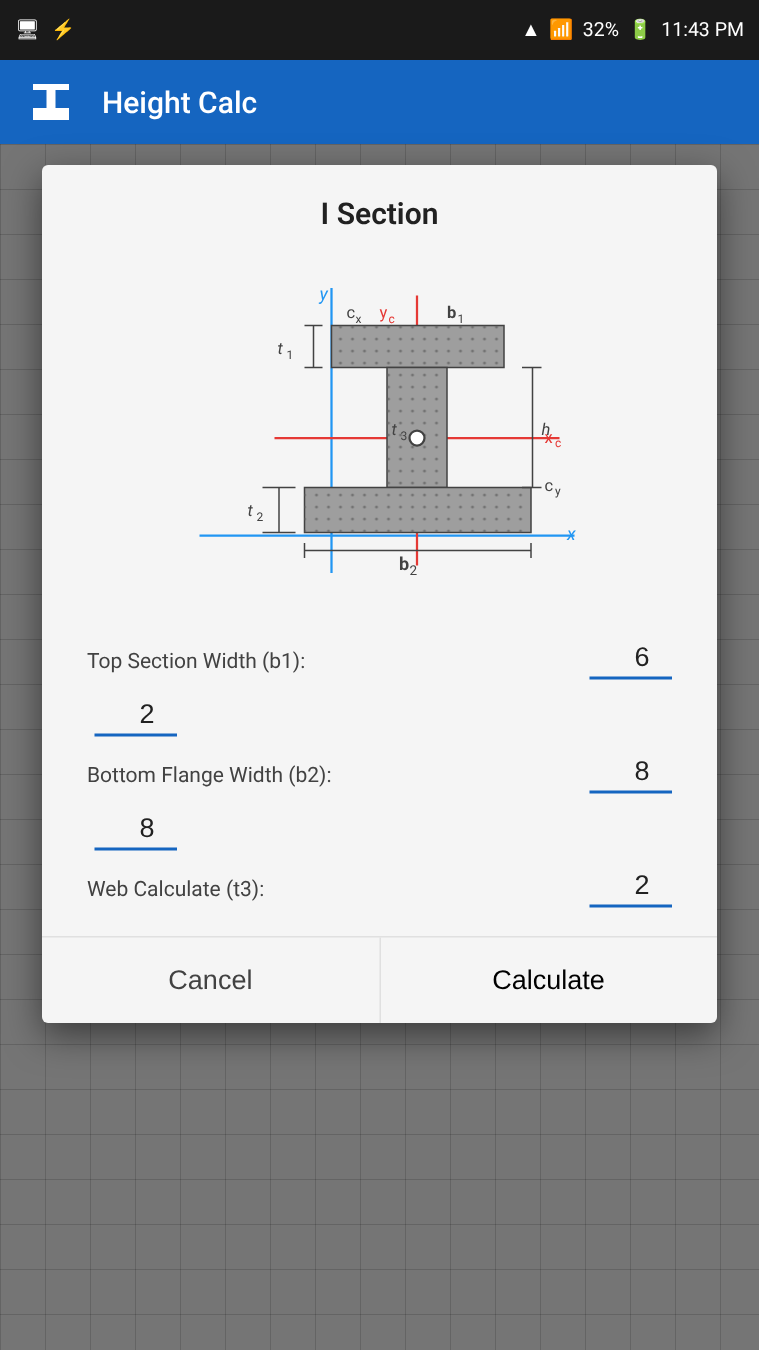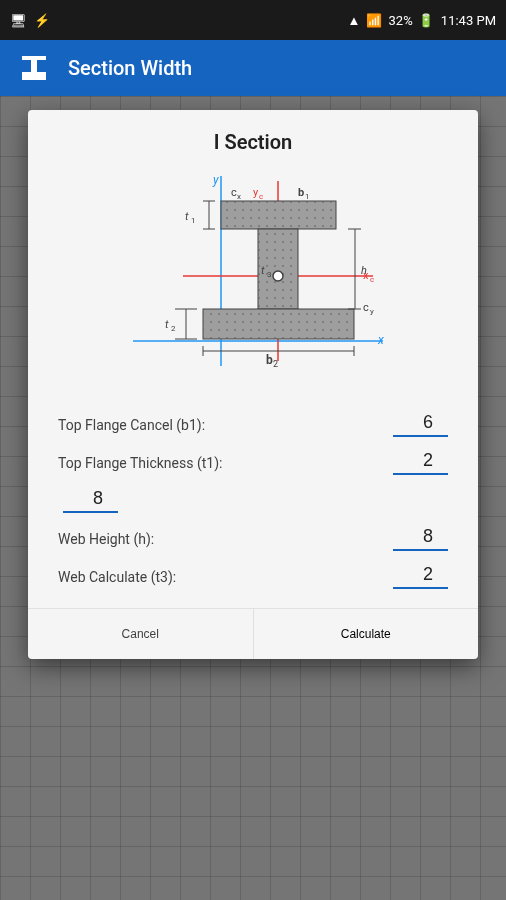--- a/index.html
+++ b/index.html
@@ -92,21 +92,21 @@
 
     .dialog-content {
       padding: 20px 20px 0 20px;
     }
 
     .dialog-title {
       text-align: center;
       font-size: 20px;
       font-weight: 600;
       color: #212121;
-      margin-bottom: 12px;
+      margin-bottom: 28px;
     }
 
     
     .diagram-container {
       position: relative;
       width: 100%;
       height: 230px;
       margin-bottom: 10px;
     }
 
@@ -157,21 +157,21 @@
       display: flex;
       border-top: 1px solid #e0e0e0;
       margin-top: 12px;
     }
 
     .dialog-btn {
       flex: 1;
       padding: 18px 0;
       border: none;
       background: transparent;
-      font-size: 12px;
+      font-size: 18px;
       font-weight: 500;
       cursor: pointer;
     }
 
     .dialog-btn-cancel {
       color: #424242;
       border-right: 1px solid #e0e0e0;
     }
 
     .dialog-btn-calculate {
@@ -198,21 +198,21 @@
 
 <div class="app-bar">
   <div class="app-bar-icon">
     <svg width="32" height="32" viewBox="0 0 32 32">
       <rect x="4" y="4" width="24" height="4" fill="white"></rect>
       <rect x="13" y="8" width="6" height="12" fill="white"></rect>
       <rect x="4" y="20" width="24" height="4" fill="white"></rect>
       <rect x="4" y="24" width="24" height="4" fill="white"></rect>
     </svg>
   </div>
-  <span class="app-bar-title">Section Width</span>
+  <span class="app-bar-title">Height Calc</span>
 </div>
 
 <div class="bg-grid"></div>
 
 <div class="dialog">
   <div class="dialog-content">
 
     <div class="dialog-title">I Section</div>
 
     <div class="diagram-container">
@@ -284,42 +284,41 @@
         <line x1="100" y1="180" x2="100" y2="190" stroke="#424242" stroke-width="1"></line>
         <line x1="251" y1="180" x2="251" y2="190" stroke="#424242" stroke-width="1"></line>
         <text x="163" y="198" font-size="12" fill="#424242" font-weight="bold">b</text>
         <text x="170" y="201" font-size="9" fill="#424242">2</text>
       </svg>
     </div>
 
     <div class="fields-section">
 
       <div class="field-row">
-        <span class="field-label">Top Flange Cancel (b1):</span>
+        <span class="field-label">Top Section Width (b1):</span>
         <div class="field-input-wrapper">
           <input class="field-input" type="number" value="6" style="">
         </div>
       </div>
 
       <div class="field-row">
-        <span class="field-label">Top Flange Thickness (t1):</span>
         <div class="field-input-wrapper">
           <input class="field-input" type="number" value="2" style="">
         </div>
       </div>
 
       <div class="field-row">
+        <span class="field-label">Bottom Flange Width (b2):</span>
         <div class="field-input-wrapper">
           <input class="field-input" type="number" value="8" style="">
         </div>
       </div>
 
 
       <div class="field-row">
-        <span class="field-label">Web Height (h):</span>
         <div class="field-input-wrapper">
           <input class="field-input" type="number" value="8" style="">
         </div>
       </div>
 
       <div class="field-row">
         <span class="field-label">Web Calculate (t3):</span>
         <div class="field-input-wrapper">
           <input class="field-input" type="number" value="2" style="">
         </div>

